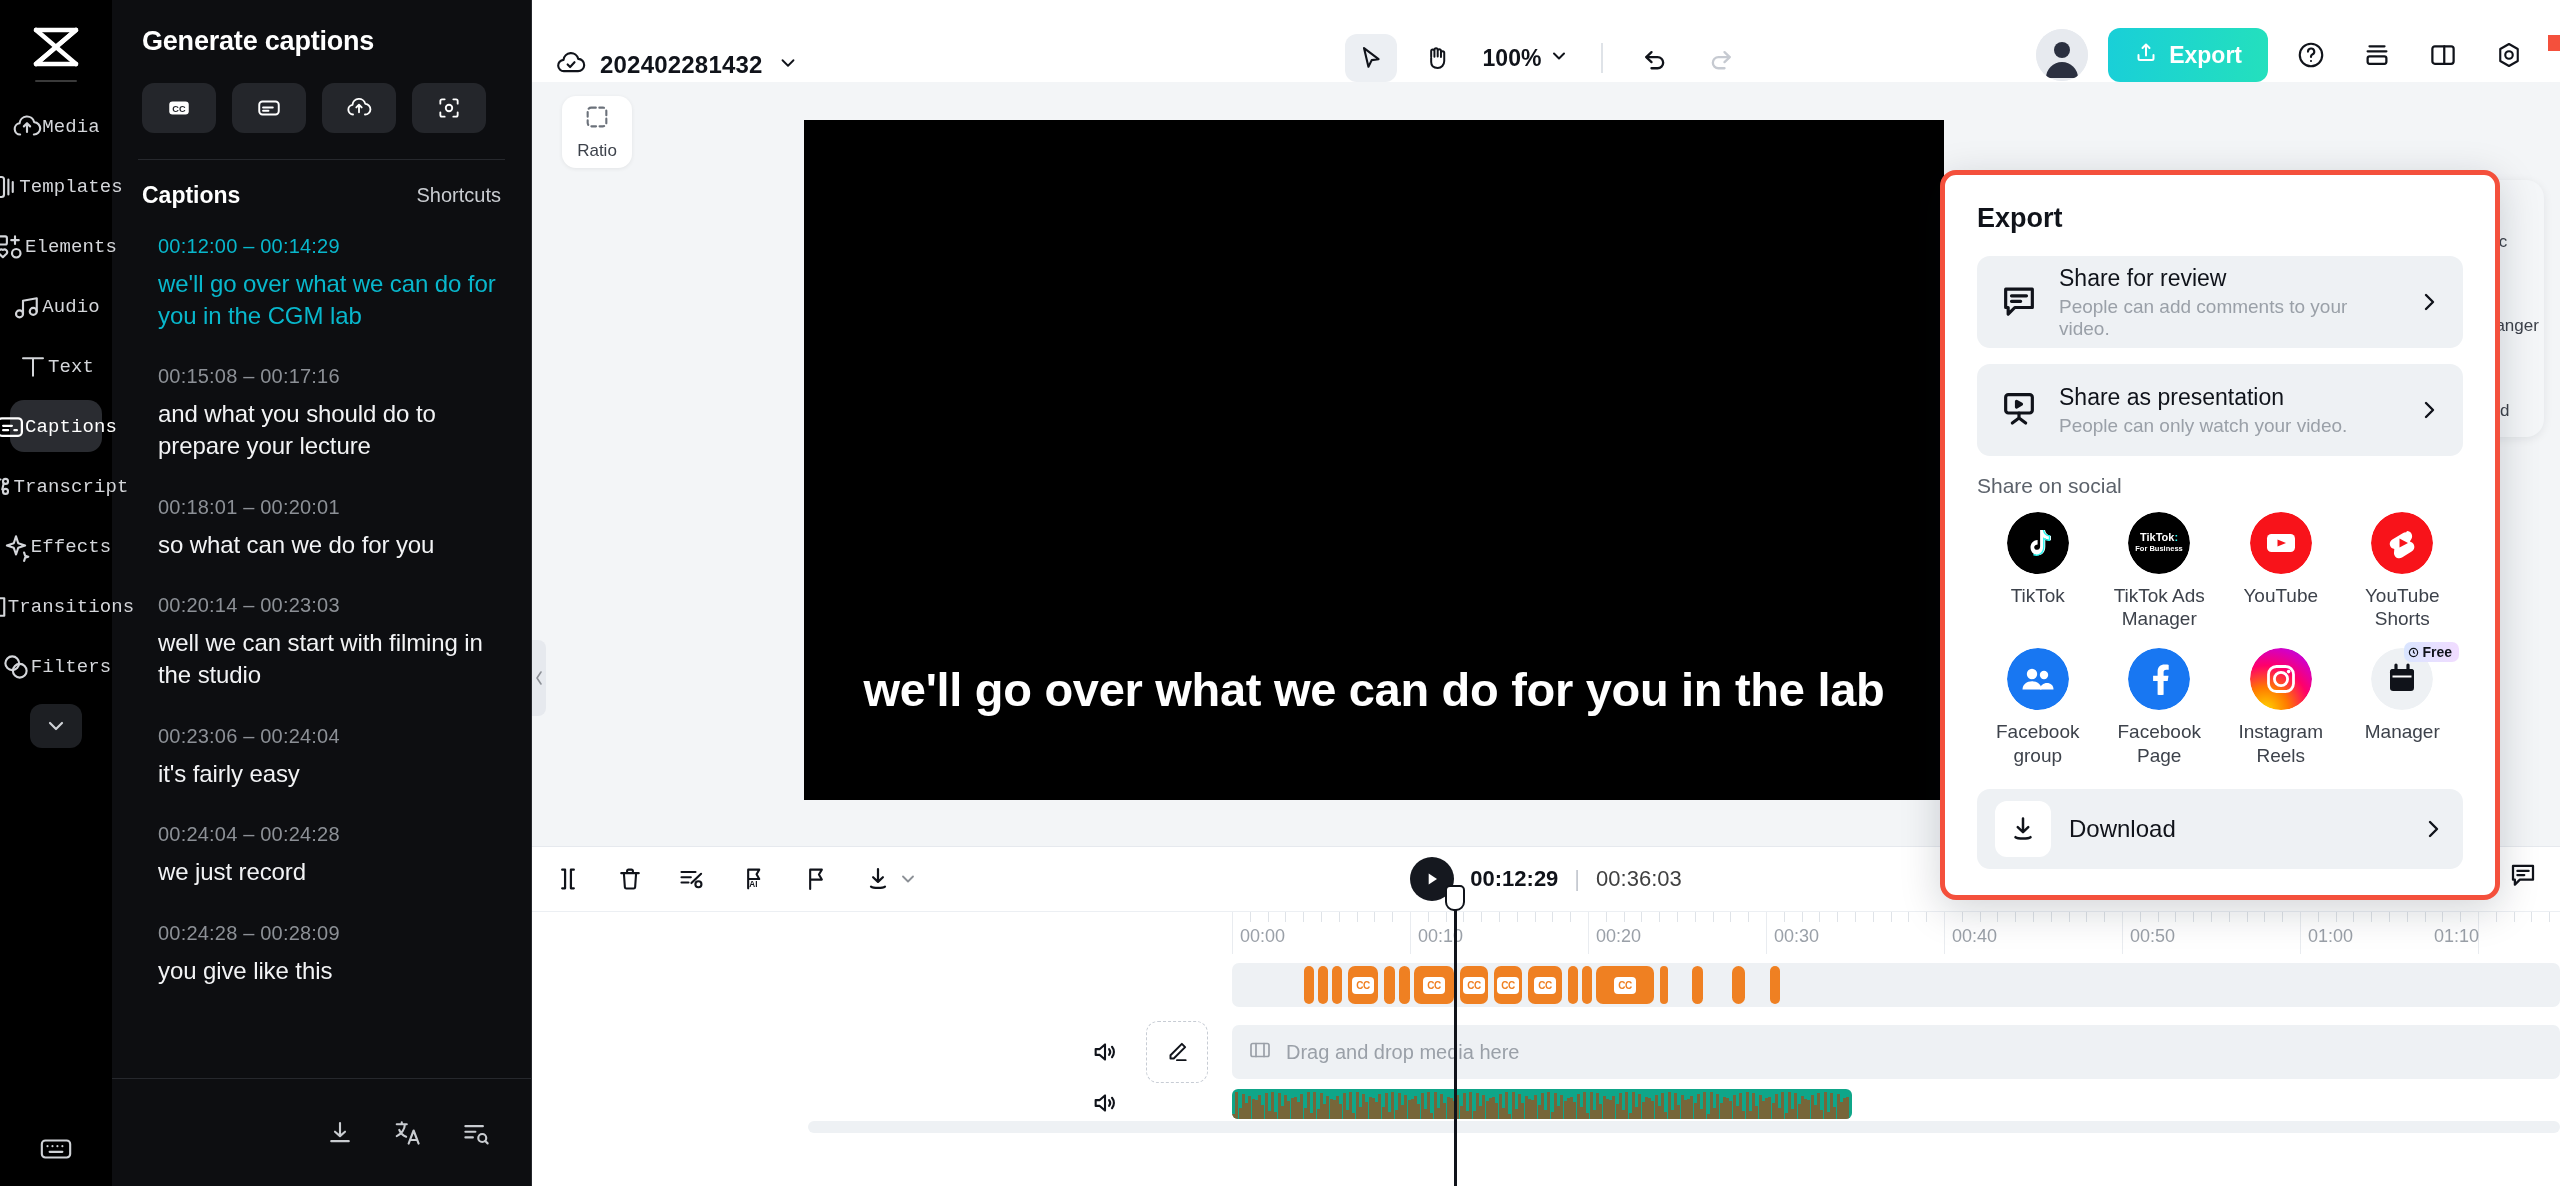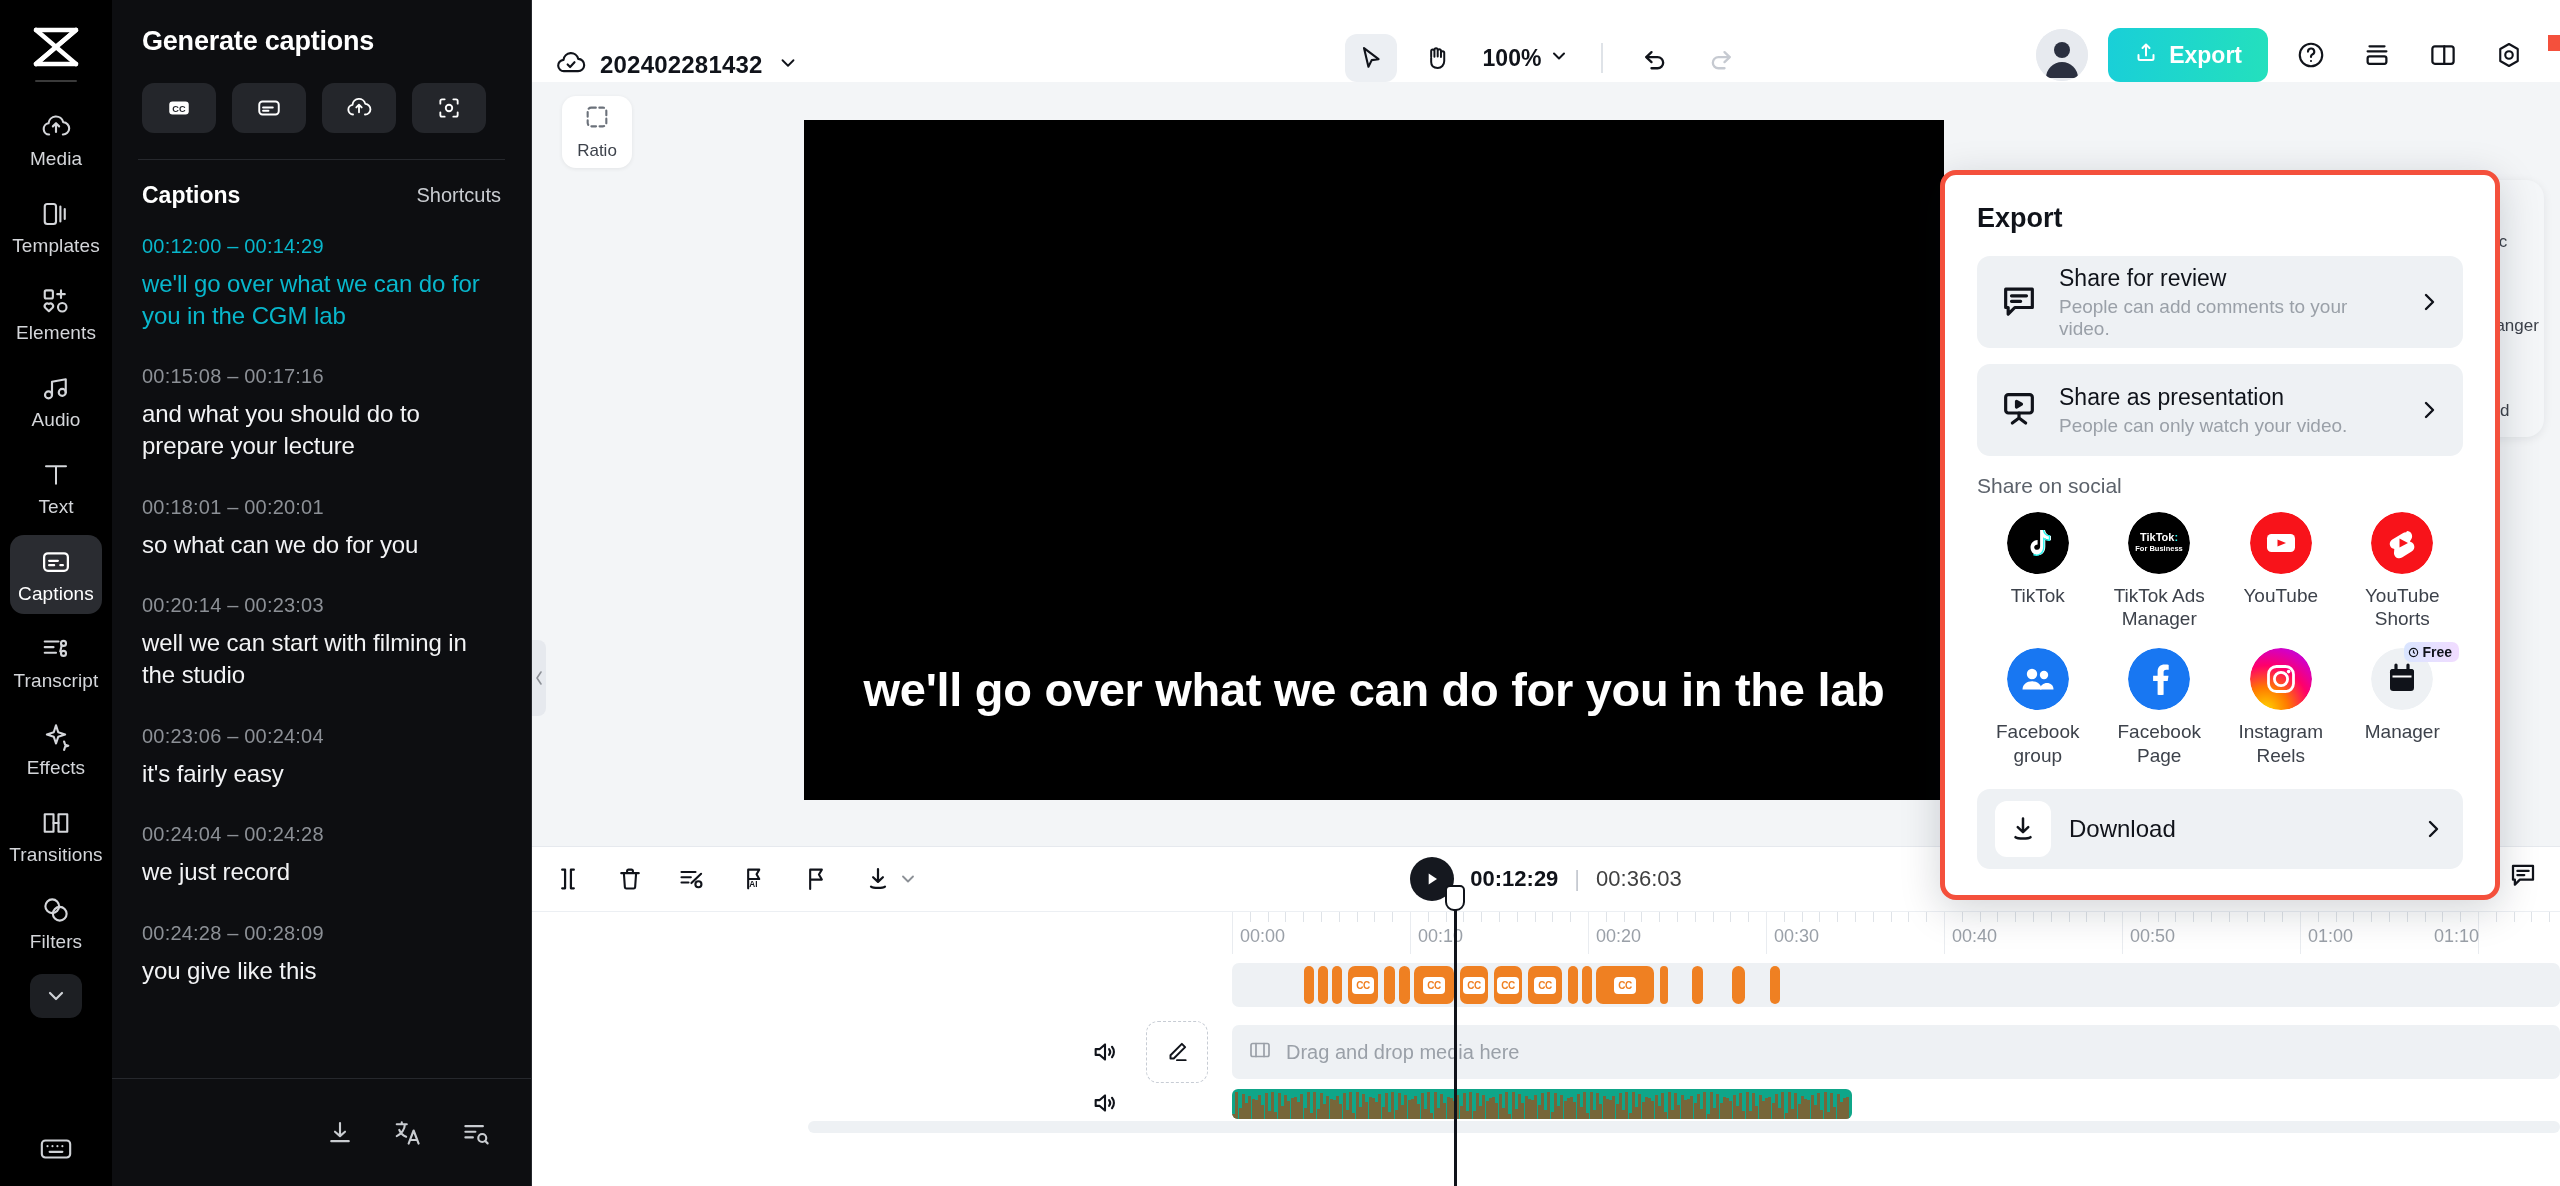--- a/index.html
+++ b/index.html
@@ -16,22 +16,22 @@
   
   .rail {
     width: 112px; height: 1186px; background: #000000;
     display: flex; flex-direction: column; align-items: center;
     flex: 0 0 112px; position: relative; z-index: 5;
   }
   .rail-logo { margin-top: 22px; width: 56px; height: 50px; display:flex; align-items:center; justify-content:center; }
   .rail-divider { width: 42px; height: 2px; background: #3a3a3a; margin-top: 8px; margin-bottom: 18px; border-radius:2px;}
   .rail-item {
     width: 92px; padding: 11px 0 9px; margin-bottom: 8px;
-    display: flex; flex-direction: column; align-items: center; justify-content: center;
-    border-radius: 14px; cursor: pointer; color: #d4d6da;
+    display: flex; justify-content: center;
+    border-radius: 14px; cursor: pointer; color: #d4d6da; font-family: Liberation Mono, monospace;
   }
   .rail-item.active { background: #2a2c31; color: #ffffff; }
   .rail-ico { height: 32px; display:flex; align-items:center; justify-content:center; }
   .rail-label { font-size: 19px; margin-top: 5px; letter-spacing:.1px; white-space:nowrap;}
   .rail-more { margin-top: 4px; width:52px;height:44px; display:flex;align-items:center;justify-content:center;
                 border-radius:12px; background:#1d1f23; color:#cfd2d6; cursor:pointer;}
   .rail-bottom { position:absolute; bottom: 20px; left:0; width:112px; display:flex; justify-content:center; }
 
   
   .capspanel {
@@ -42,21 +42,21 @@
   .caps-title { color:#fff; font-size: 27px; font-weight: 700; padding: 26px 0 0 30px; letter-spacing:-.2px;}
   .caps-tools { display:flex; gap: 16px; padding: 26px 0 0 30px; }
   .caps-tool {
     width: 74px; height: 50px; background: #24262b; border-radius: 12px;
     display:flex;align-items:center;justify-content:center;cursor:pointer; color:#fff;
   }
   .caps-sep { height:1px; background:#26282d; margin: 26px 26px 0; }
   .caps-head { display:flex; align-items:center; justify-content:space-between; padding: 22px 30px 0 30px;}
   .caps-head h3 { color:#fff; font-size: 23px; font-weight: 700; }
   .caps-shortcuts { color:#c9ccd1; font-size:20px; cursor:pointer;}
-  .caps-list { flex: 1; overflow: hidden; padding: 26px 30px 0 30px; }
+  .caps-list { flex: 1; overflow: hidden; padding: 26px 30px 0 46px; }
   .cap-item { margin-bottom: 34px; cursor: pointer; }
   .cap-time { font-size: 20px; color: #8c9096; margin-bottom: 10px; letter-spacing:.2px;}
   .cap-text { font-size: 24px; color: #f2f3f5; line-height: 1.32; letter-spacing:-.1px;}
   .cap-item.active .cap-time { color: #08b7cc; }
   .cap-item.active .cap-text { color: #08b7cc; }
   .caps-foot { border-top:1px solid #26282d; height: 108px; display:flex; align-items:center;
                justify-content:flex-end; gap: 38px; padding-right: 40px; }
   .caps-foot span { cursor:pointer; color:#c9ccd1; display:flex; }
 
   

